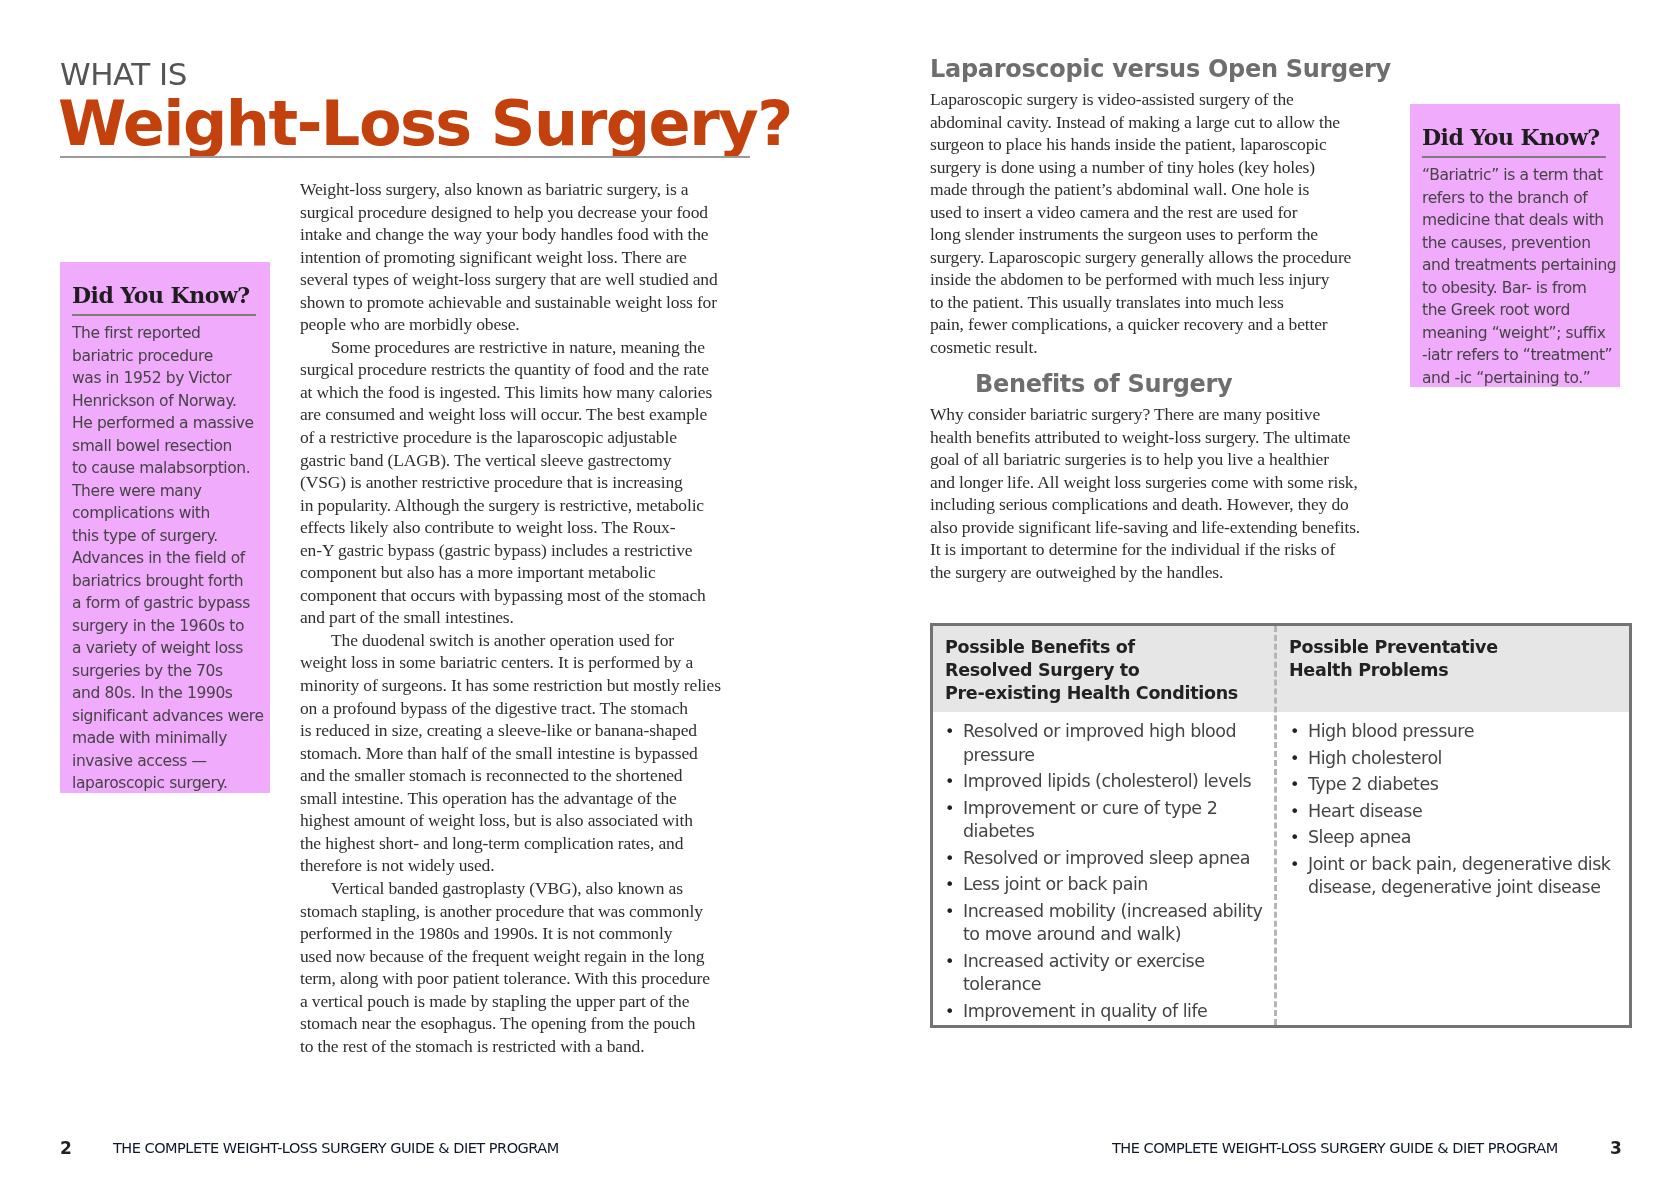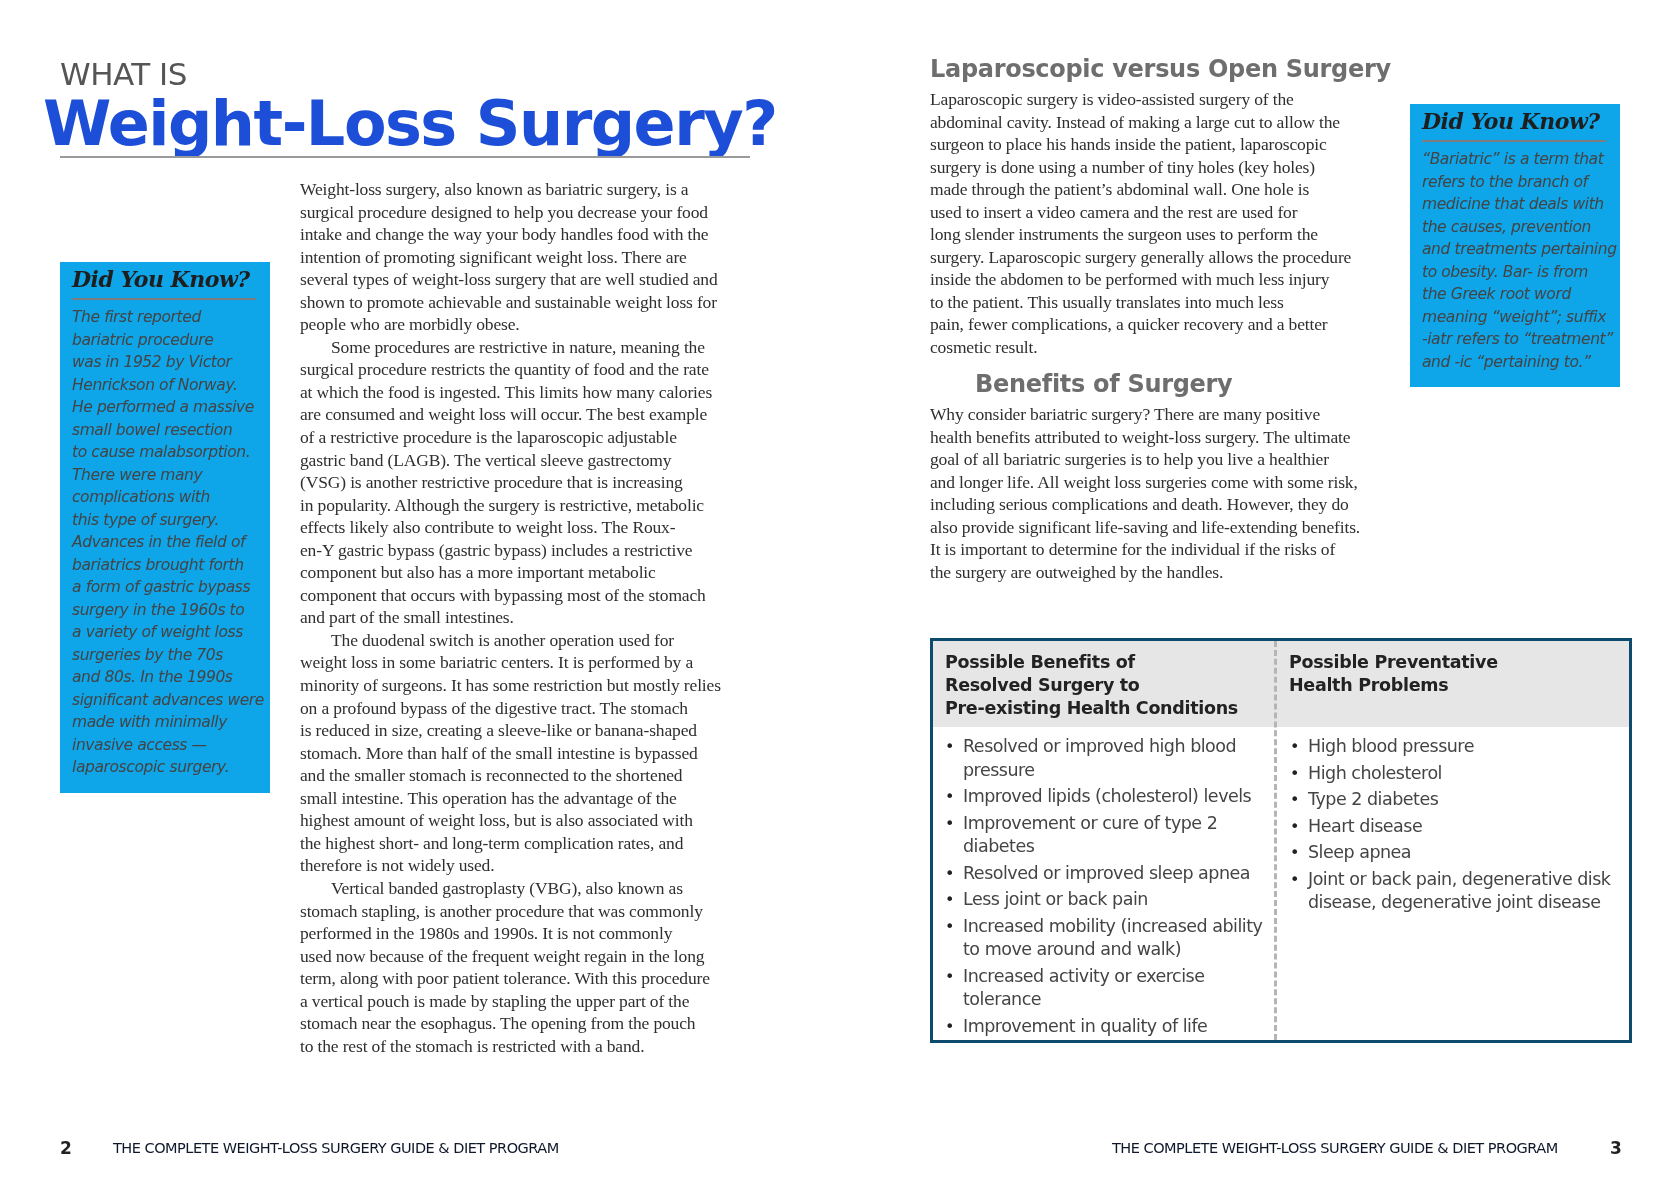--- a/index.html
+++ b/index.html
@@ -2,44 +2,44 @@
 <html><head>
 <meta charset="utf-8">
 <style>
   html, body { margin:0; padding:0; background:#ffffff; }
   body { width:1680px; height:1200px; position:relative; overflow:hidden; color:#2b2b2b; }
   .abs { position:absolute; }
   .sans { font-family:"DejaVu Sans", sans-serif; }
 
   
   #kicker { left:60px; top:56px; font-size:31px; color:#555; letter-spacing:-0.5px; font-weight:normal; }
-  #title { left:43px; top:88px; font-size:62px; font-weight:bold; color:#1d4ed8; letter-spacing:-1.5px; line-height:72px; white-space:nowrap; }
+  #title { left:58px; top:88px; font-size:62px; font-weight:bold; color:#c2410c; letter-spacing:-1.5px; line-height:72px; white-space:nowrap; }
   #title-rule { left:60px; top:156px; width:690px; height:2px; background:#9a9a9a; }
 
   
-  .dyk { background:#0ea5e9; box-sizing:border-box; padding:4px 14px 12px 12px;font-style:italic; }
+  .dyk { background:#f0abfc; box-sizing:border-box; padding:20px 14px 12px 12px; }
   .dyk h3 { margin:0; font-family:"DejaVu Serif", serif; font-weight:bold; font-size:22px; color:#1e1e1e; letter-spacing:-0.5px; padding-bottom:6px; border-bottom:2px solid #7d7d7d; white-space:nowrap; }
   .dyk .line { font-family:"DejaVu Sans", sans-serif; font-size:15.5px; color:#444; line-height:22.5px; white-space:nowrap; letter-spacing:-0.4px; }
   .dyk .lines { margin-top:6px; }
   #dyk-left { left:60px; top:262px; width:210px; height:531px; }
   #dyk-right { left:1410px; top:104px; width:210px; height:283px; }
 
   
   .col .line { font-family:"Liberation Serif", "DejaVu Serif", serif; font-size:17.5px; line-height:22.55px; color:#2f2f2f; white-space:nowrap; letter-spacing:-0.15px; }
   .col .indent { padding-left:31px; }
   #main-col { left:300px; top:178px; width:460px; }
 
   #lap-head, #ben-head { font-family:"DejaVu Sans", sans-serif; font-weight:bold; font-size:24px; color:#6e6e6e; white-space:nowrap; letter-spacing:-0.3px; }
   #lap-head { left:930px; top:55px; }
   #lap-col { left:930px; top:88px; width:460px; }
   #ben-head { left:975px; top:370px; }
   #ben-col { left:930px; top:403px; width:460px; }
 
   
-  #tbl { left:930px; top:638px; width:702px; height:405px; box-sizing:border-box; border:3px solid #0c4a6e; background:#fff; }
+  #tbl { left:930px; top:623px; width:702px; height:405px; box-sizing:border-box; border:3px solid #737373; background:#fff; }
   #tbl .hdr { position:absolute; left:0; top:0; right:0; height:86px; background:#e6e6e6; }
   #tbl .divider { position:absolute; left:341px; top:0; bottom:0; width:0; border-left:3px dashed #b5b5b5; }
   .th { position:absolute; top:10px; font-family:"DejaVu Sans", sans-serif; font-weight:bold; font-size:17.5px; line-height:23px; color:#222; letter-spacing:-0.3px; }
   #th-left { left:12px; width:320px; }
   #th-right { left:356px; width:320px; }
   .th .line { white-space:nowrap; }
   .blist { position:absolute; top:94px; margin:0; padding:0; list-style:none; font-family:"DejaVu Sans", sans-serif; font-size:17.5px; line-height:23.5px; color:#444; letter-spacing:-0.5px; }
   .blist li { position:relative; padding-left:20px; margin-bottom:3px; }
   .blist li .bullet { position:absolute; left:2px; top:0; color:#222; font-size:16px; }
   .blist li .line { display:block; white-space:nowrap; }

